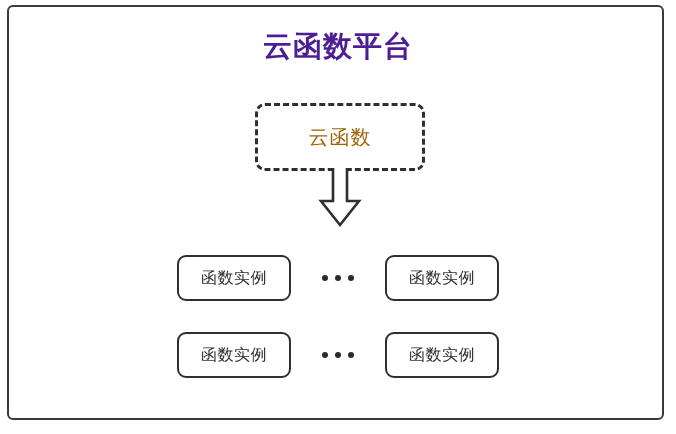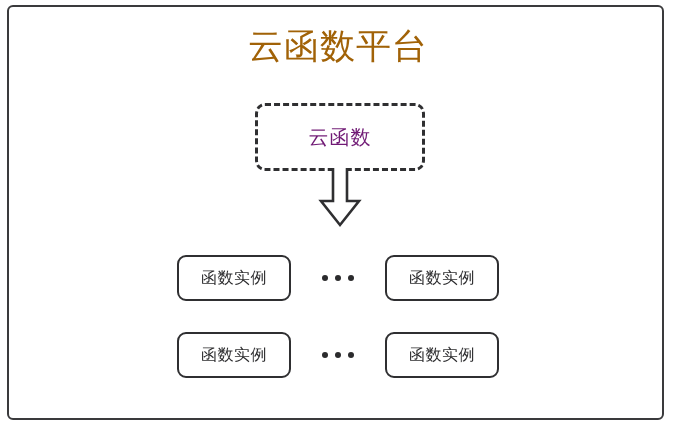--- a/index.html
+++ b/index.html
@@ -34,23 +34,23 @@
     background: #ffffff;
   }
 
   
   .platform-title {
     position: absolute;
     left: 0;
     top: 26px;
     width: 676px;
     text-align: center;
-    font-size: 35px;
-    font-weight: normal;
-    color: #a16207;
+    font-size: 29px;
+    font-weight: bold;
+    color: #4c1d95;
     letter-spacing: 1px;
     line-height: 40px;
     white-space: nowrap;
   }
 
   
   .dashed-box {
     position: absolute;
     left: 255px;
     top: 103px;
@@ -59,21 +59,21 @@
     box-sizing: border-box;
     border: 3px dashed #2f2f31;
     border-radius: 10px;
     background: #ffffff;
     display: flex;
     align-items: center;
     justify-content: center;
   }
   .dashed-box-label {
     font-size: 20px;
-    color: #701a75;
+    color: #a16207;
     letter-spacing: 1px;
     line-height: 1;
     white-space: nowrap;
   }
 
   
   .down-arrow {
     position: absolute;
     left: 316px;
     top: 168px;

